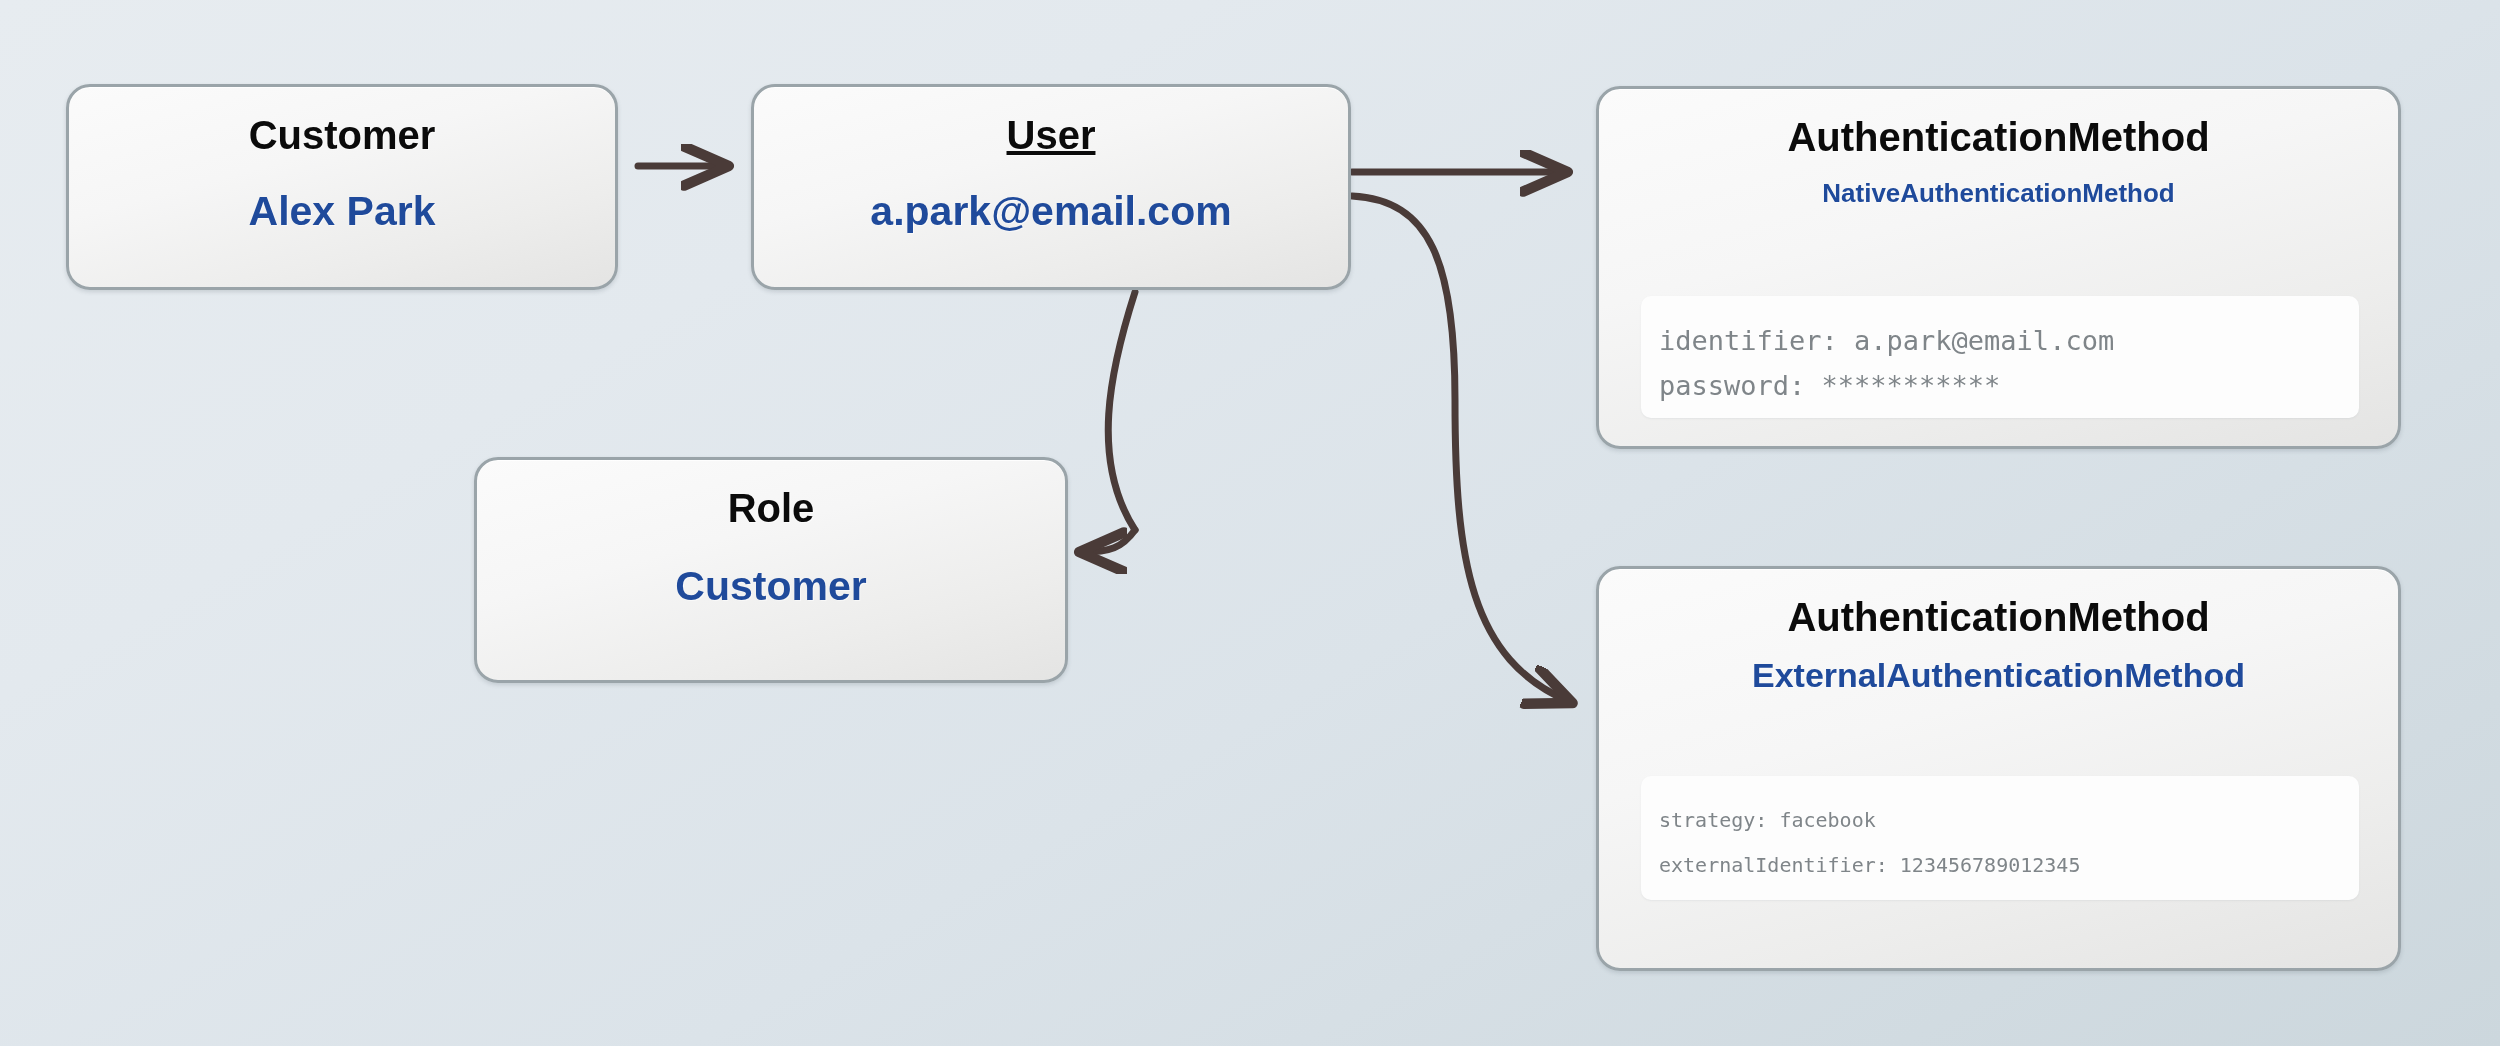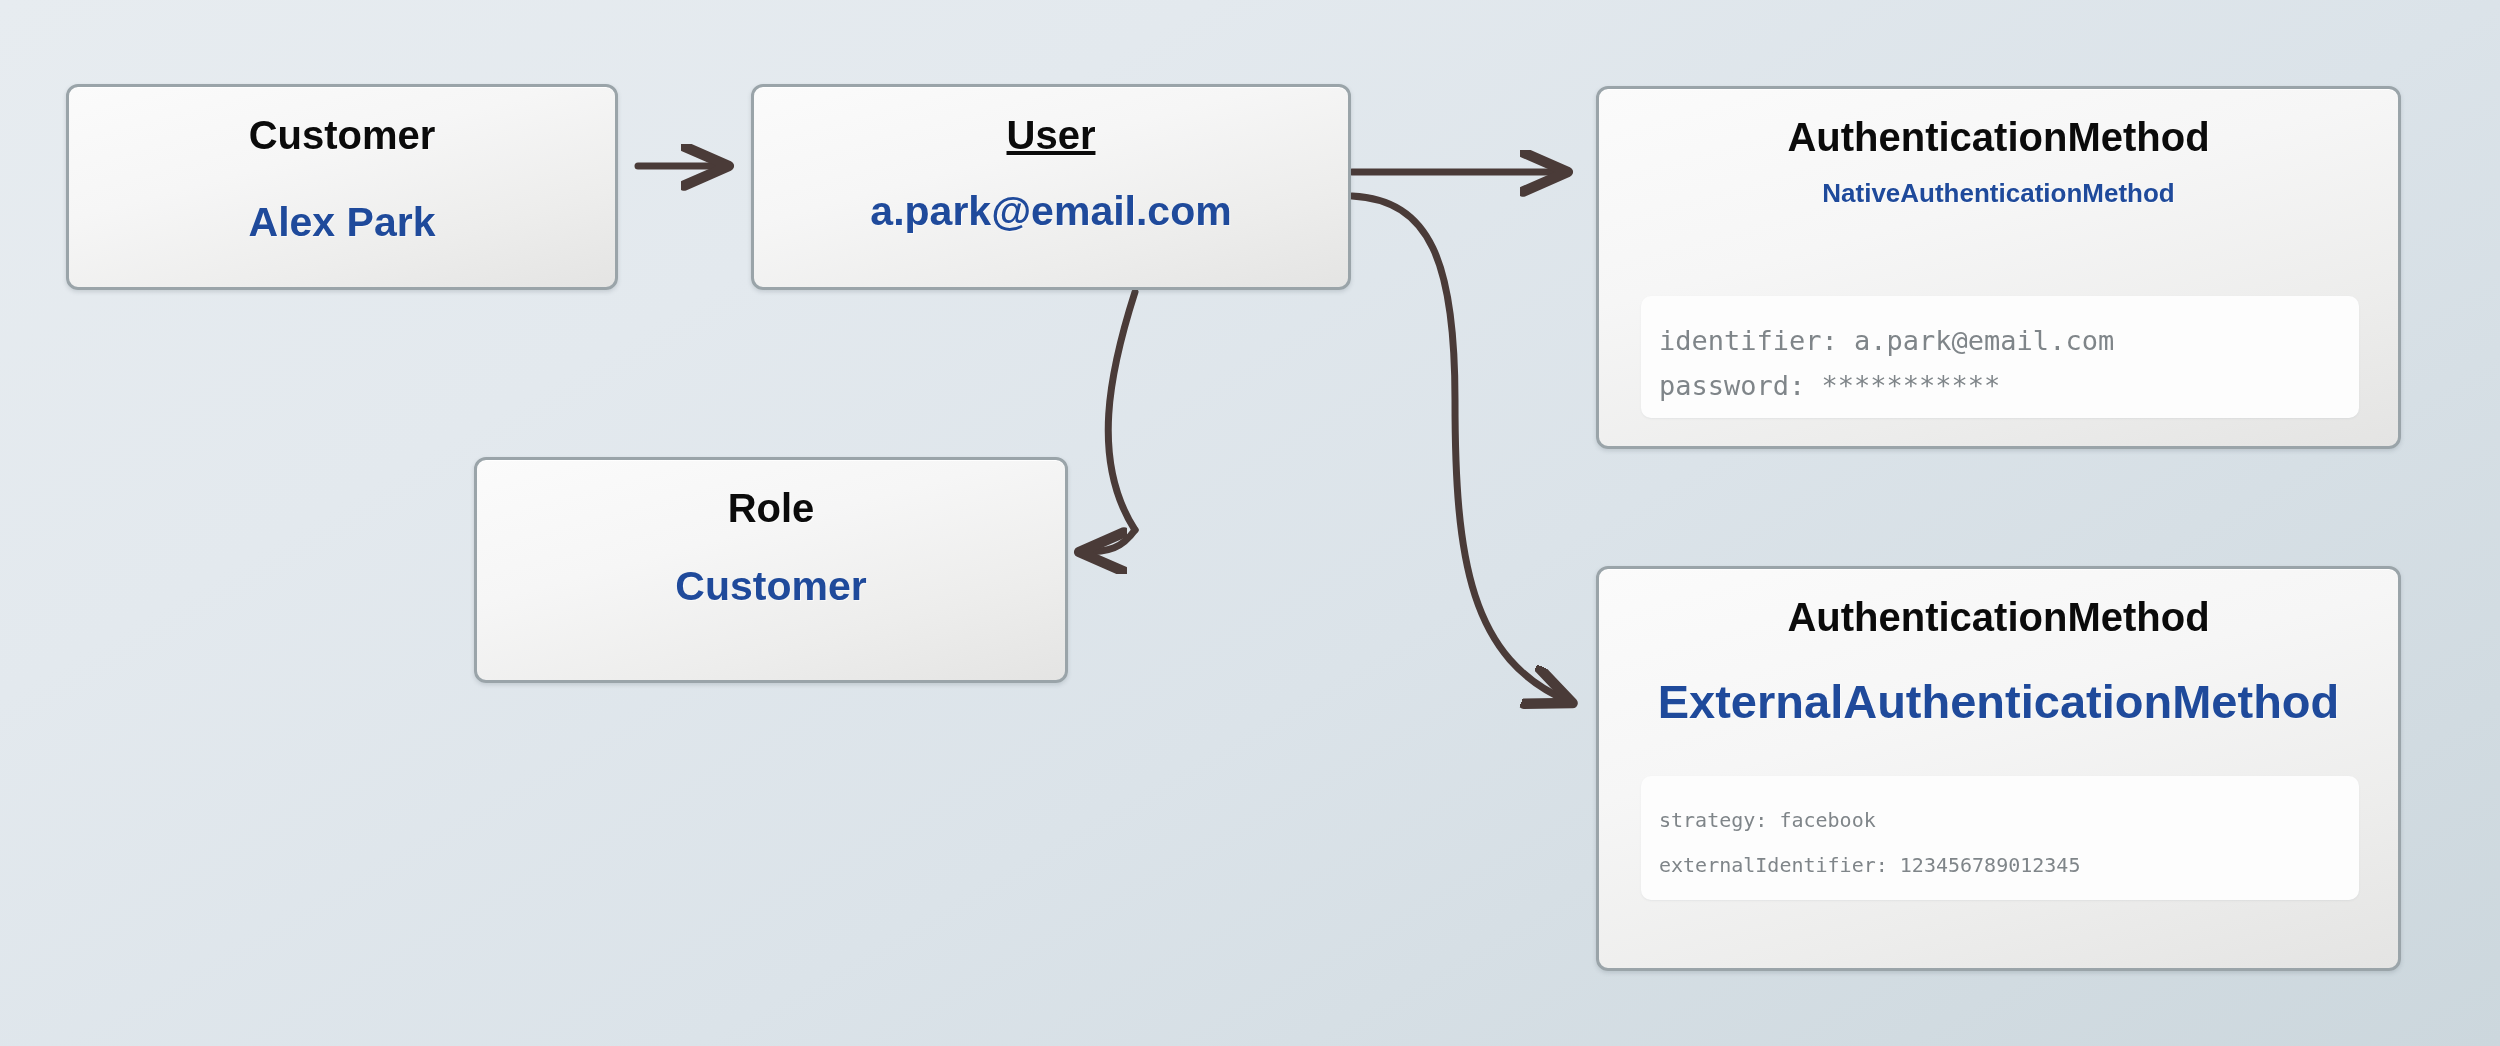--- a/index.html
+++ b/index.html
@@ -27,21 +27,21 @@
     width: 2500px;
     height: 1046px;
     pointer-events: none;
   }
 
   
   .node {
     position: absolute;
     box-sizing: border-box;
     border: 3px solid #9aa4a9;
-    border-radius: 12px;
+    border-radius: 24px;
     background: linear-gradient(165deg, #fbfbfb 0%, #f6f6f6 38%, #ededec 72%, #e4e4e3 100%);
     box-shadow: 0 2px 4px rgba(80,95,105,0.20),
                 inset 0 1px 0 rgba(255,255,255,0.85);
   }
 
   .node-title {
     text-align: center;
     font-weight: bold;
     color: #0b0b0b;
     text-shadow: 1px 1px 0 rgba(255,255,255,0.65);
@@ -68,21 +68,21 @@
     font-family: "DejaVu Sans Mono", monospace;
     color: #7f8589;
     white-space: pre;
   }
 
   
   #node-customer {
     left: 66px;  top: 84px;  width: 552px;  height: 206px;
   }
   #node-customer .node-title { font-size: 40px; margin-top: 26px; }
-  #node-customer .node-value { font-size: 41px; margin-top: 41px; }
+  #node-customer .node-value { font-size: 41px; margin-top: 30px; }
 
   #node-user {
     left: 751px; top: 84px;  width: 600px;  height: 206px;
   }
   #node-user .node-title { font-size: 40px; margin-top: 26px; text-decoration: underline; }
   #node-user .node-value { font-size: 41px; margin-top: 30px; }
 
   #node-role {
     left: 474px; top: 457px; width: 594px;  height: 226px;
   }
@@ -97,21 +97,21 @@
   #node-native .attr-panel {
     left: 42px; top: 207px; width: 718px; height: 122px;
     padding: 22px 4px 0 18px;
   }
   #node-native .attr-line { font-size: 27px; line-height: 45px; }
 
   #node-external {
     left: 1596px; top: 566px; width: 805px;  height: 405px;
   }
   #node-external .node-title { font-size: 40px; margin-top: 26px; }
-  #node-external .node-value { font-size: 47px; margin-top: 34px; text-align: center; }
+  #node-external .node-value { font-size: 34px; margin-top: 16px; text-align: center; }
   #node-external .attr-panel {
     left: 42px; top: 207px; width: 718px; height: 124px;
     padding: 22px 0 0 18px;
   }
   #node-external .attr-line { font-size: 20px; line-height: 45px; }
 </style>
 </head>
 <body>
 
 <div id="canvas">

